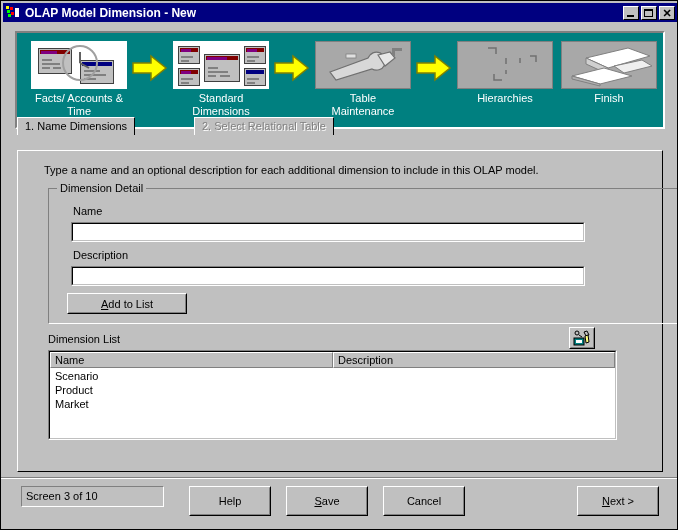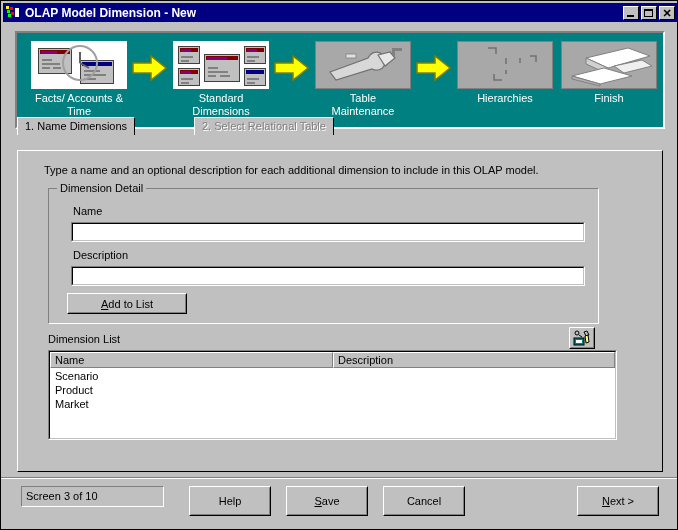--- a/index.html
+++ b/index.html
@@ -201,21 +201,21 @@
     left: 26px; top: 13px;
     font-size: 11px;
     color: #000000;
     white-space: nowrap;
   }
 
   
   .groupbox {
     position: absolute;
     left: 30px; top: 37px;
-    width: 551px; height: 136px;
+    width: 630px; height: 136px;
     border: 1px solid #808080;
     border-right-color: #ffffff;
     border-bottom-color: #ffffff;
     box-sizing: border-box;
     padding-left: 32px;
   }
   .groupbox .gb-inner {
     position: absolute;
     left: -1px; top: -1px; right: -1px; bottom: -1px;
     border: 1px solid #ffffff;

